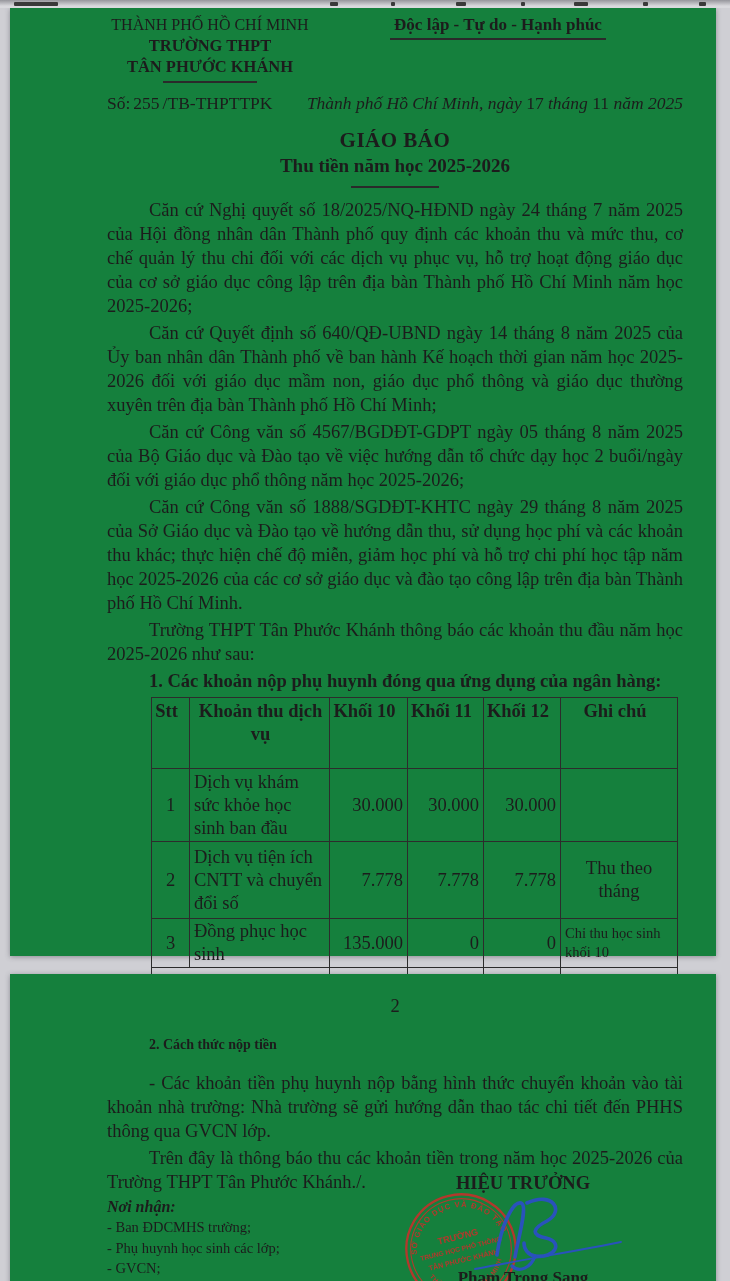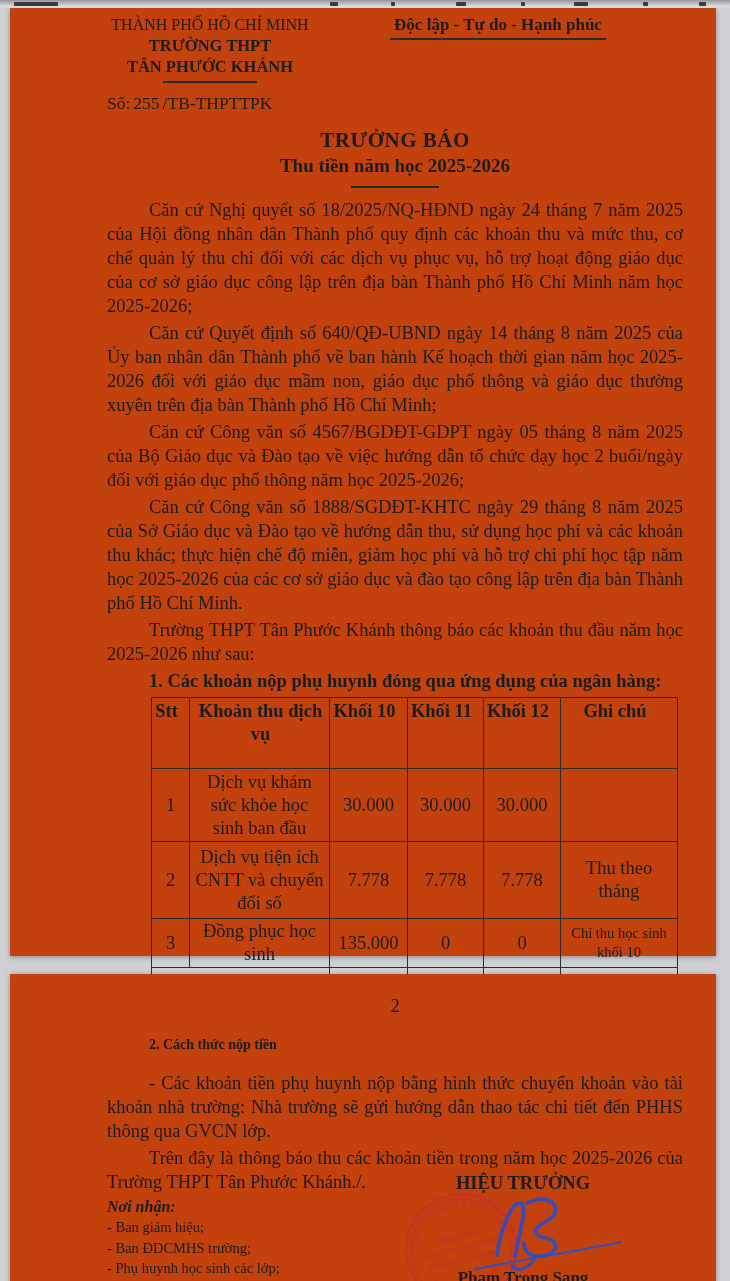--- a/index.html
+++ b/index.html
@@ -6,21 +6,21 @@
   body{
     width:730px;height:1281px;position:relative;overflow:hidden;
     background:#cfcfd4;
     font-family:"Liberation Serif","DejaVu Serif",serif;
     color:#1c1c1c;
   }
   .top-band{position:absolute;left:0;top:0;width:730px;height:8px;
     background:linear-gradient(#96969c,#d9d9dd 75%);z-index:5;}
   .tick{position:absolute;top:2px;height:4px;background:#3a3a3a;border-radius:1px;}
   .page{
-    position:absolute;left:10px;width:706px;background:#c2410c;
+    position:absolute;left:10px;width:706px;background:#15803d;
     box-shadow:0 1px 5px rgba(60,60,70,.45);
   }
   .page1{top:8px;height:948px;padding:6px 33px 0 97px;box-sizing:border-box;}
   .page2{top:974px;height:320px;padding:0 33px 0 97px;box-sizing:border-box;}
 
   
   .hdr{display:flex;}
   .hdr-left{width:206px;text-align:center;line-height:21px;}
   .hdr-left .l1{font-size:16px;}
   .hdr-left .l2,.hdr-left .l3{font-size:16.5px;font-weight:bold;}
@@ -42,21 +42,21 @@
   .paras{margin-top:10px;}
   p.body-p{
     margin:0 0 3px 0;font-size:18.5px;line-height:24px;
     text-align:justify;text-indent:42px;
   }
   .sec-heading{font-weight:bold;font-size:18.5px;line-height:24px;text-indent:42px;margin-top:1px;}
 
   table.fee{border-collapse:collapse;margin:4px 0 0 44px;table-layout:fixed;width:526px;
     font-size:18.5px;line-height:23px;}
   table.fee td,table.fee th{border:1.6px solid #2c2c2c;padding:1px 4px;vertical-align:middle;
-    overflow:hidden;text-align:center;}
+    overflow:hidden;}
   table.fee thead th{font-weight:bold;text-align:center;vertical-align:top;padding:2px 4px 22px 6px;}
   table.fee thead th.ctr{text-align:center;padding-left:2px;padding-right:10px;}
   td.stt{text-align:center;}
   td.item{padding-left:8px;height:70px;}
   td.num{text-align:right;padding-right:7px;}
   td.note-c{text-align:center;}
   td.note-s{font-size:14.5px;line-height:19px;padding-left:5px;}
   tr.foot td{font-weight:bold;height:25px;}
   td.sum-label{text-align:center;}
 
@@ -98,23 +98,24 @@
       <div class="l3">TÂN PHƯỚC KHÁNH</div>
       <div class="hdr-rule"></div>
     </div>
     <div class="hdr-right">
       <span class="motto">Độc lập - Tự do - Hạnh phúc</span>
     </div>
   </div>
 
   <div class="so-line">
     <span class="so-left"><span>Số:</span><span class="so-num">255</span><span>/TB-THPTTPK</span></span>
-  </div>
-
-  <div class="doc-title">TRƯỞNG BÁO</div>
+    <span class="date"><span>Thành phố Hồ Chí Minh, ngày</span> <span class="up">17</span> <span>tháng</span> <span class="up">11</span> <span>năm 2025</span></span>
+  </div>
+
+  <div class="doc-title">GIÁO BÁO</div>
   <div class="doc-subtitle">Thu tiền năm học 2025-2026</div>
   <div class="title-rule"></div>
 
   <div class="paras">
     <p class="body-p">Căn cứ Nghị quyết số 18/2025/NQ-HĐND ngày 24 tháng 7 năm 2025 của Hội đồng nhân dân Thành phố quy định các khoản thu và mức thu, cơ chế quản lý thu chi đối với các dịch vụ phục vụ, hỗ trợ hoạt động giáo dục của cơ sở giáo dục công lập trên địa bàn Thành phố Hồ Chí Minh năm học 2025-2026;</p>
     <p class="body-p">Căn cứ Quyết định số 640/QĐ-UBND ngày 14 tháng 8 năm 2025 của Ủy ban nhân dân Thành phố về ban hành Kế hoạch thời gian năm học 2025-2026 đối với giáo dục mầm non, giáo dục phổ thông và giáo dục thường xuyên trên địa bàn Thành phố Hồ Chí Minh;</p>
     <p class="body-p">Căn cứ Công văn số 4567/BGDĐT-GDPT ngày 05 tháng 8 năm 2025 của Bộ Giáo dục và Đào tạo về việc hướng dẫn tổ chức dạy học 2 buổi/ngày đối với giáo dục phổ thông năm học 2025-2026;</p>
     <p class="body-p">Căn cứ Công văn số 1888/SGDĐT-KHTC ngày 29 tháng 8 năm 2025 của Sở Giáo dục và Đào tạo về hướng dẫn thu, sử dụng học phí và các khoản thu khác; thực hiện chế độ miễn, giảm học phí và hỗ trợ chi phí học tập năm học 2025-2026 của các cơ sở giáo dục và đào tạo công lập trên địa bàn Thành phố Hồ Chí Minh.</p>
     <p class="body-p">Trường THPT Tân Phước Khánh thông báo các khoản thu đầu năm học 2025-2026 như sau:</p>
   </div>
@@ -181,21 +182,20 @@
   <div class="sec2-heading">2. Cách thức nộp tiền</div>
 
   <div class="p2-paras">
     <p class="body-p">- Các khoản tiền phụ huynh nộp bằng hình thức chuyển khoản vào tài khoản nhà trường: Nhà trường sẽ gửi hướng dẫn thao tác chi tiết đến PHHS thông qua GVCN lớp.</p>
     <p class="body-p">Trên đây là thông báo thu các khoản tiền trong năm học 2025-2026 của Trường THPT Tân Phước Khánh./.</p>
   </div>
 
   <div class="footer-row">
     <div class="recipients">
       <div class="rt">Nơi nhận:</div>
-      <div class="ri">- Ban giám hiệu;</div>
       <div class="ri">- Ban ĐDCMHS trường;</div>
       <div class="ri">- Phụ huynh học sinh các lớp;</div>
       <div class="ri">- GVCN;</div>
 
     </div>
 
     <div class="sign">
       <div class="sign-title">HIỆU TRƯỞNG</div>
 
       <svg class="stamp" viewBox="0 0 120 120">

